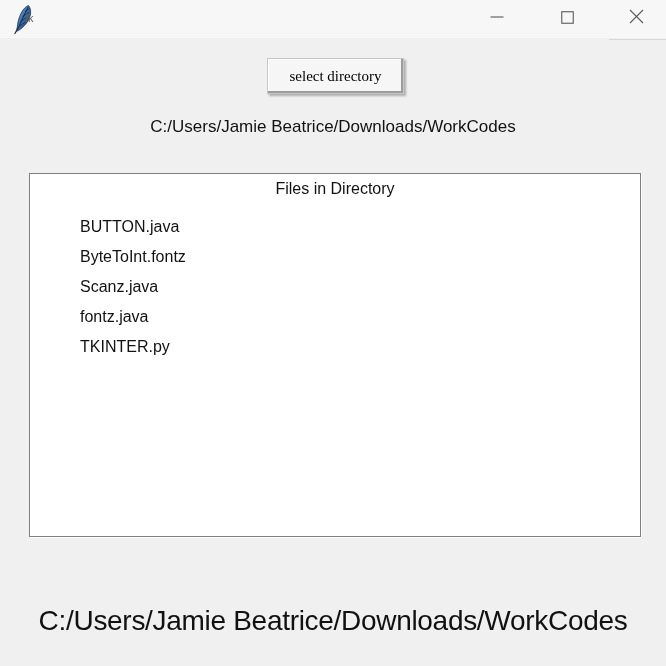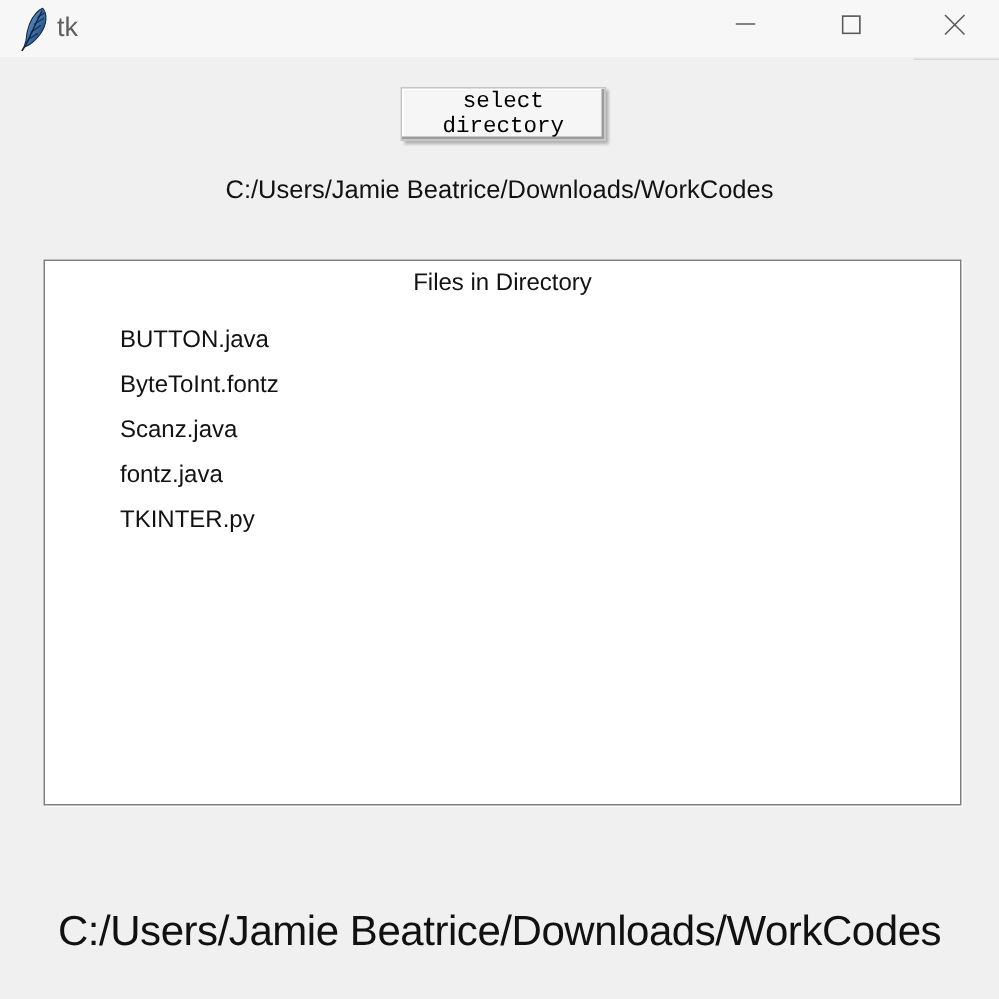--- a/index.html
+++ b/index.html
@@ -17,22 +17,22 @@
 
   
   .titlebar {
     position:absolute; left:0; top:0; width:666px; height:38px;
     background:#f7f7f7;
   }
   .app-icon {
     position:absolute; left:11px; top:4px; width:22px; height:30px;
   }
   .window-title {
-    position:absolute; left:38px; top:0; height:38px;
-    line-height:36px; font-size:18px; color:#5f5f5f;
+    position:absolute; left:25px; top:0; height:38px;
+    line-height:36px; font-size:11px; color:#5f5f5f;
   }
   .ctrl {
     position:absolute; top:0; width:46px; height:37px;
     display:flex; align-items:center; justify-content:center;
     cursor:default;
   }
   .ctrl-min { left:474px; }
   .ctrl-max { left:544px; }
   .ctrl-close { left:613px; }
   .titlebar-underline {
@@ -41,21 +41,21 @@
   }
 
   
   .select-btn {
     position:absolute; left:267px; top:58px; width:137px; height:36px;
     background:#f6f6f6;
     border:1px solid #c6c6c6;
     box-shadow: inset -2px -2px 0 #9c9c9c,
                 inset 1px 1px 0 #ffffff,
                 2px 2px 2px rgba(0,0,0,0.28);
-    font-family:Liberation Mono, monospace;
+    font-family:Liberation Serif, serif;
     font-size:15px; color:#000;
     text-align:center;
     cursor:default;
   }
 
   
   .path-label {
     position:absolute; left:0; top:117px; width:666px;
     text-align:center; font-size:17px; color:#121212;
     line-height:20px;

